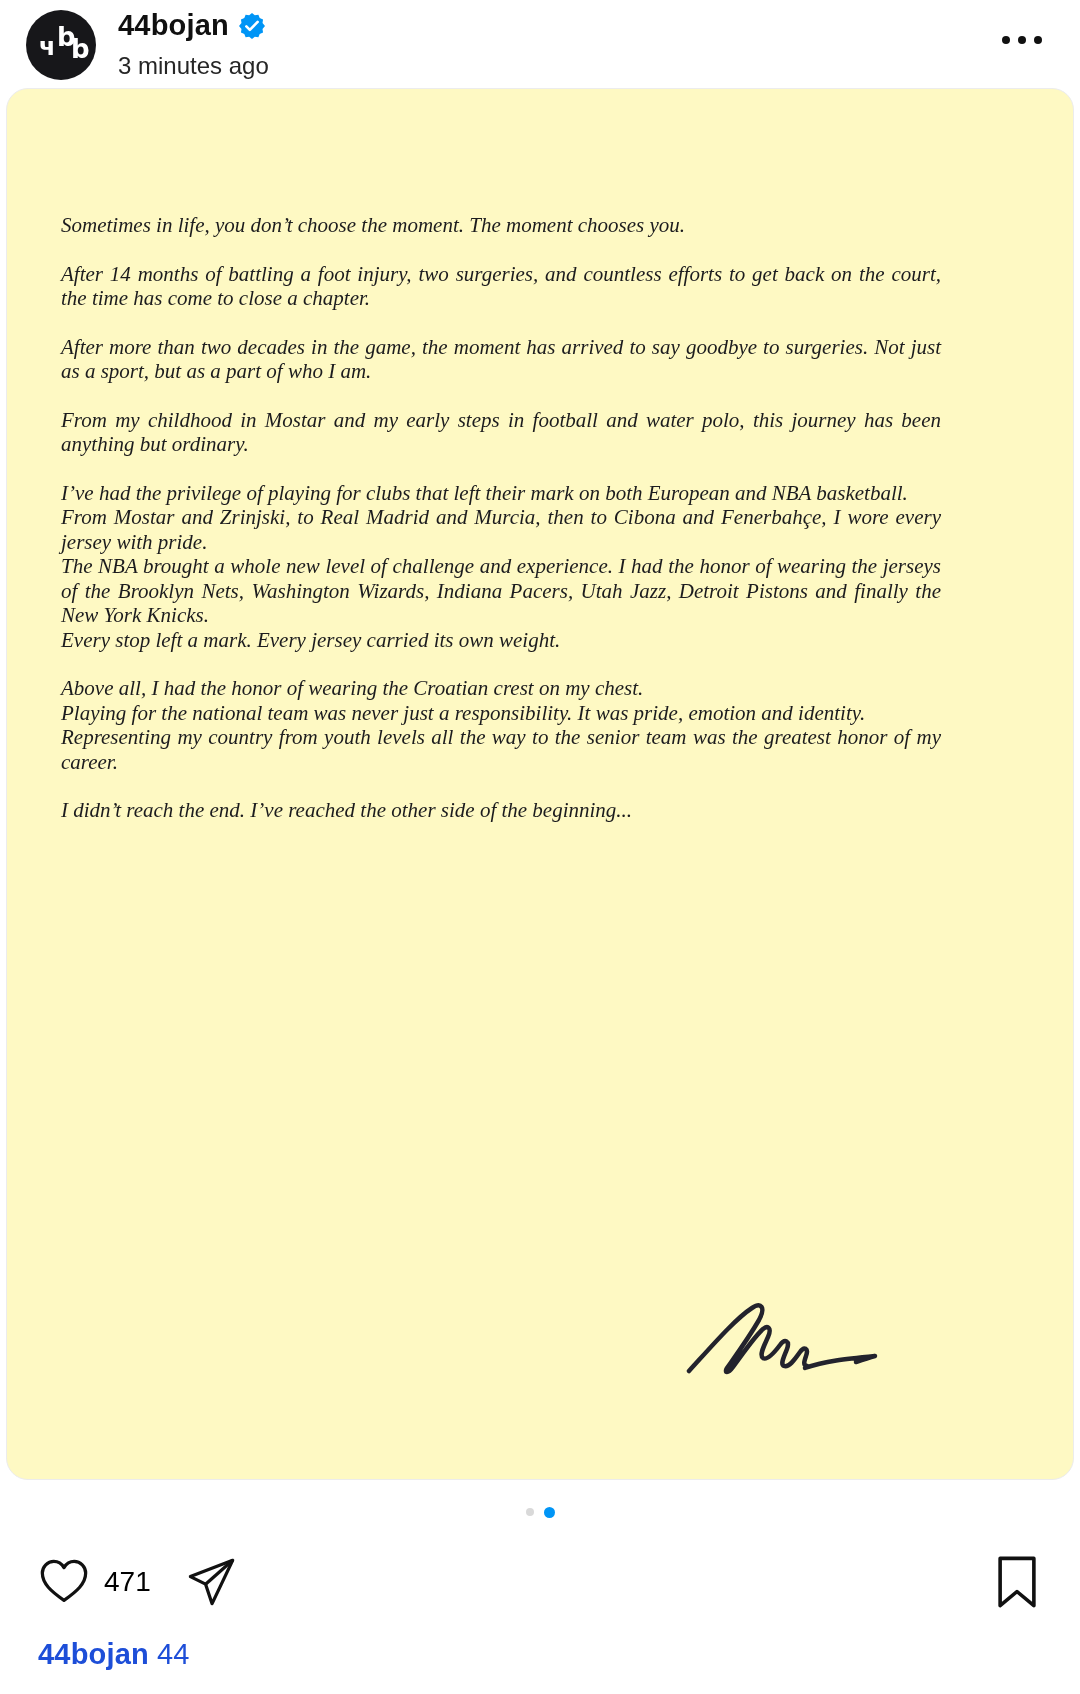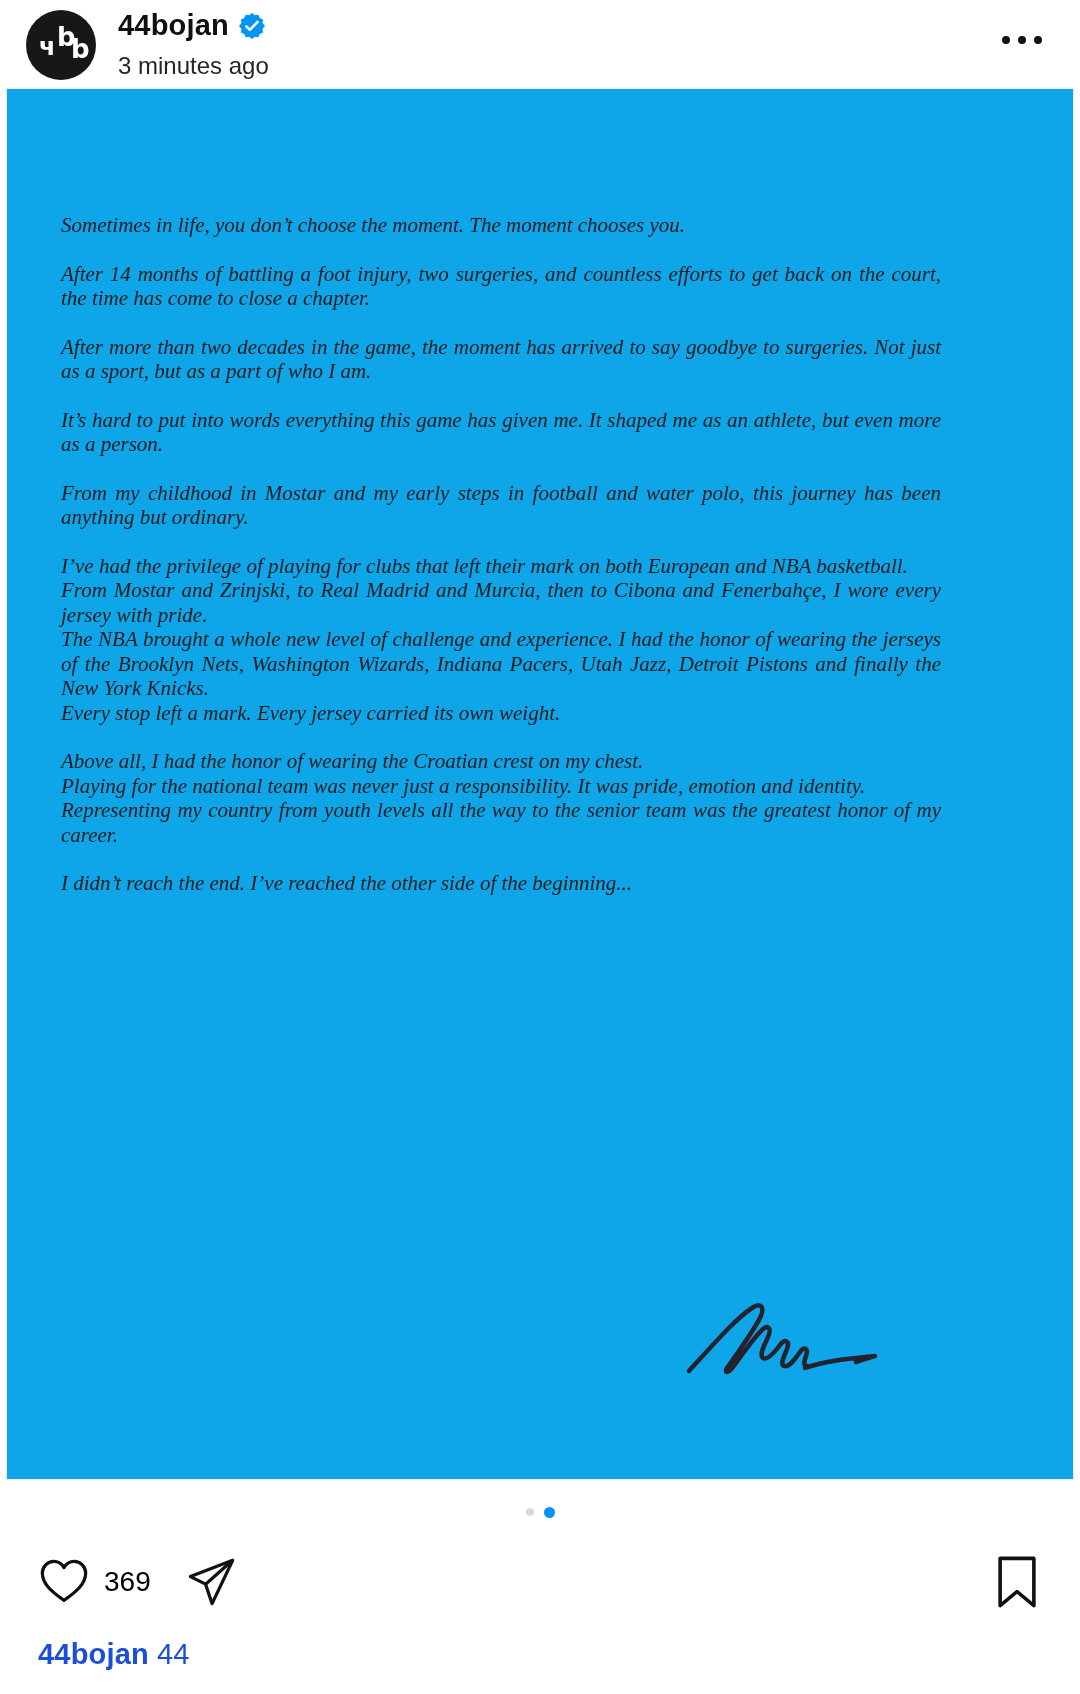--- a/index.html
+++ b/index.html
@@ -46,23 +46,23 @@
     display: flex; gap: 8px; padding: 6px; cursor: pointer;
   }
   .more-options i {
     width: 8px; height: 8px; border-radius: 50%; background: #111; display: block;
   }
 
   
   .letter-card {
     margin: 0 6px;
     height: 1392px;
-    background: #0ea5e9;
+    background: #fef9c3;
     border: 1px solid #ececec;
-    border-radius: 0;
+    border-radius: 22px;
     padding: 124px 132px 0 54px;
     position: relative;
   }
   .letter-paragraph {
     font-family: "Liberation Serif", serif;
     font-style: italic;
     font-size: 21px;
     line-height: 24.5px;
     color: #1c1c1e;
     text-align: justify;
@@ -134,21 +134,20 @@
     <i></i>
     <i></i>
     <i></i>
   </div>
 </header>
 
 <section class="letter-card">
   <p class="letter-paragraph">Sometimes in life, you don’t choose the moment. The moment chooses you.</p>
   <p class="letter-paragraph">After 14 months of battling a foot injury, two surgeries, and countless efforts to get back on the court, the time has come to close a chapter.</p>
   <p class="letter-paragraph">After more than two decades in the game, the moment has arrived to say goodbye to surgeries. Not just as a sport, but as a part of who I am.</p>
-  <p class="letter-paragraph">It’s hard to put into words everything this game has given me. It shaped me as an athlete, but even more as a person.</p>
   <p class="letter-paragraph">From my childhood in Mostar and my early steps in football and water polo, this journey has been anything but ordinary.</p>
   <p class="letter-paragraph">I’ve had the privilege of playing for clubs that left their mark on both European and NBA basketball.
 From Mostar and Zrinjski, to Real Madrid and Murcia, then to Cibona and Fenerbahçe, I wore every jersey with pride.
 The NBA brought a whole new level of challenge and experience. I had the honor of wearing the jerseys of the Brooklyn Nets, Washington Wizards, Indiana Pacers, Utah Jazz, Detroit Pistons and finally the New York Knicks.
 Every stop left a mark. Every jersey carried its own weight.</p>
   <p class="letter-paragraph">Above all, I had the honor of wearing the Croatian crest on my chest.
 Playing for the national team was never just a responsibility. It was pride, emotion and identity.
 Representing my country from youth levels all the way to the senior team was the greatest honor of my career.</p>
   <p class="letter-paragraph">I didn’t reach the end. I’ve reached the other side of the beginning...</p>
 
@@ -168,21 +167,21 @@
 </div>
 
 <div class="action-bar">
   <span class="icon-btn">
     <span>
       <svg width="52" height="52" viewBox="0 0 48 48">
         <path fill="none" stroke="#111" stroke-width="3" stroke-linejoin="round" d="M24 41 C12 32.5 4 25.5 4 15.8 C4 9.7 8.8 5 14.6 5 C18.7 5 21.9 7.2 24 10.7 C26.1 7.2 29.3 5 33.4 5 C39.2 5 44 9.7 44 15.8 C44 25.5 36 32.5 24 41 Z"></path>
       </svg>
     </span>
   </span>
-  <span class="like-count">369</span>
+  <span class="like-count">471</span>
 
   <span class="icon-btn share-btn">
     <span>
       <svg width="52" height="52" viewBox="0 0 48 48">
         <g fill="none" stroke="#111" stroke-width="3" stroke-linejoin="round">
           <path d="M44 4 L5 19 L19 26 L25 44 Z"></path>
           <path d="M44 4 L19 26"></path>
         </g>
       </svg>
     </span>

